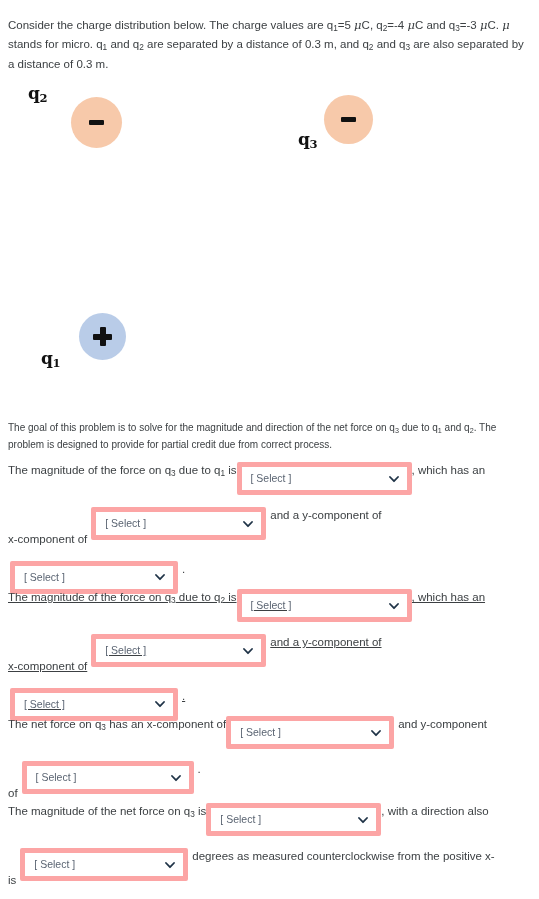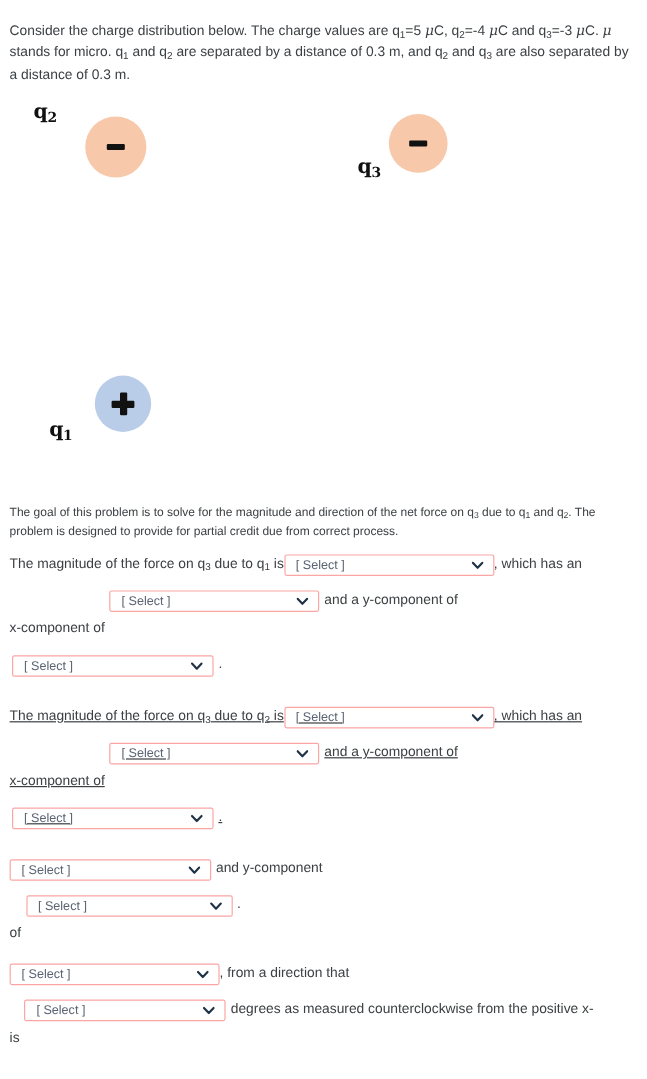--- a/index.html
+++ b/index.html
@@ -124,22 +124,22 @@
     flex-wrap: nowrap;
     white-space: nowrap;
   }
   .txt { display: inline-block; }
   .txt.sp-l { margin-left: 4px; }
   .txt.sp-r { margin-right: 4px; margin-top: 24px; }
 
   .select {
     position: relative;
     box-sizing: border-box;
-    height: 18px;
-    border: 1px solid #fca5a5;
+    height: 33px;
+    border: 5px solid #fca5a5;
     background: #ffffff;
     border-radius: 2px;
     display: inline-flex;
     align-items: center;
     padding: 0 24px 0 9px;
     font-size: 10.5px;
     color: #5a6472;
     font-family: "Liberation Sans", sans-serif;
     cursor: pointer;
     vertical-align: middle;
@@ -276,20 +276,21 @@
               <path d="M1 3 L5 7.2 L9 3" fill="none" stroke="#1f3347" stroke-width="1.8" stroke-linecap="round" stroke-linejoin="round"></path>
             </svg>
           </span>
       </span>
       <span class="txt sp-l">.</span>
     </div>
   </div>
 
   <div class="qblock" id="block-net">
     <div class="line">
+      <span class="txt"><span>The net force on q</span><sub>3</sub><span> has an x-component of</span></span>
       <span class="select w168 sp-l">
         <span>[ Select ]</span>
         <span class="chev">
             <svg viewBox="0 0 10 10" width="10" height="10">
               <path d="M1 3 L5 7.2 L9 3" fill="none" stroke="#1f3347" stroke-width="1.8" stroke-linecap="round" stroke-linejoin="round"></path>
             </svg>
           </span>
       </span>
       <span class="txt sp-l">and y-component</span>
     </div>
@@ -303,29 +304,30 @@
               <path d="M1 3 L5 7.2 L9 3" fill="none" stroke="#1f3347" stroke-width="1.8" stroke-linecap="round" stroke-linejoin="round"></path>
             </svg>
           </span>
       </span>
       <span class="txt sp-l">.</span>
     </div>
   </div>
 
   <div class="qblock" id="block-mag">
     <div class="line">
+      <span class="txt"><span>The magnitude of the net force on q</span><sub>3</sub><span> is</span></span>
       <span class="select w175 sp-l">
         <span>[ Select ]</span>
         <span class="chev">
             <svg viewBox="0 0 10 10" width="10" height="10">
               <path d="M1 3 L5 7.2 L9 3" fill="none" stroke="#1f3347" stroke-width="1.8" stroke-linecap="round" stroke-linejoin="round"></path>
             </svg>
           </span>
       </span>
-      <span class="txt">, from a direction that</span>
+      <span class="txt">, with a direction also</span>
     </div>
 
     <div class="line row2">
       <span class="txt sp-r">is</span>
       <span class="select w168">
         <span>[ Select ]</span>
         <span class="chev">
             <svg viewBox="0 0 10 10" width="10" height="10">
               <path d="M1 3 L5 7.2 L9 3" fill="none" stroke="#1f3347" stroke-width="1.8" stroke-linecap="round" stroke-linejoin="round"></path>
             </svg>

